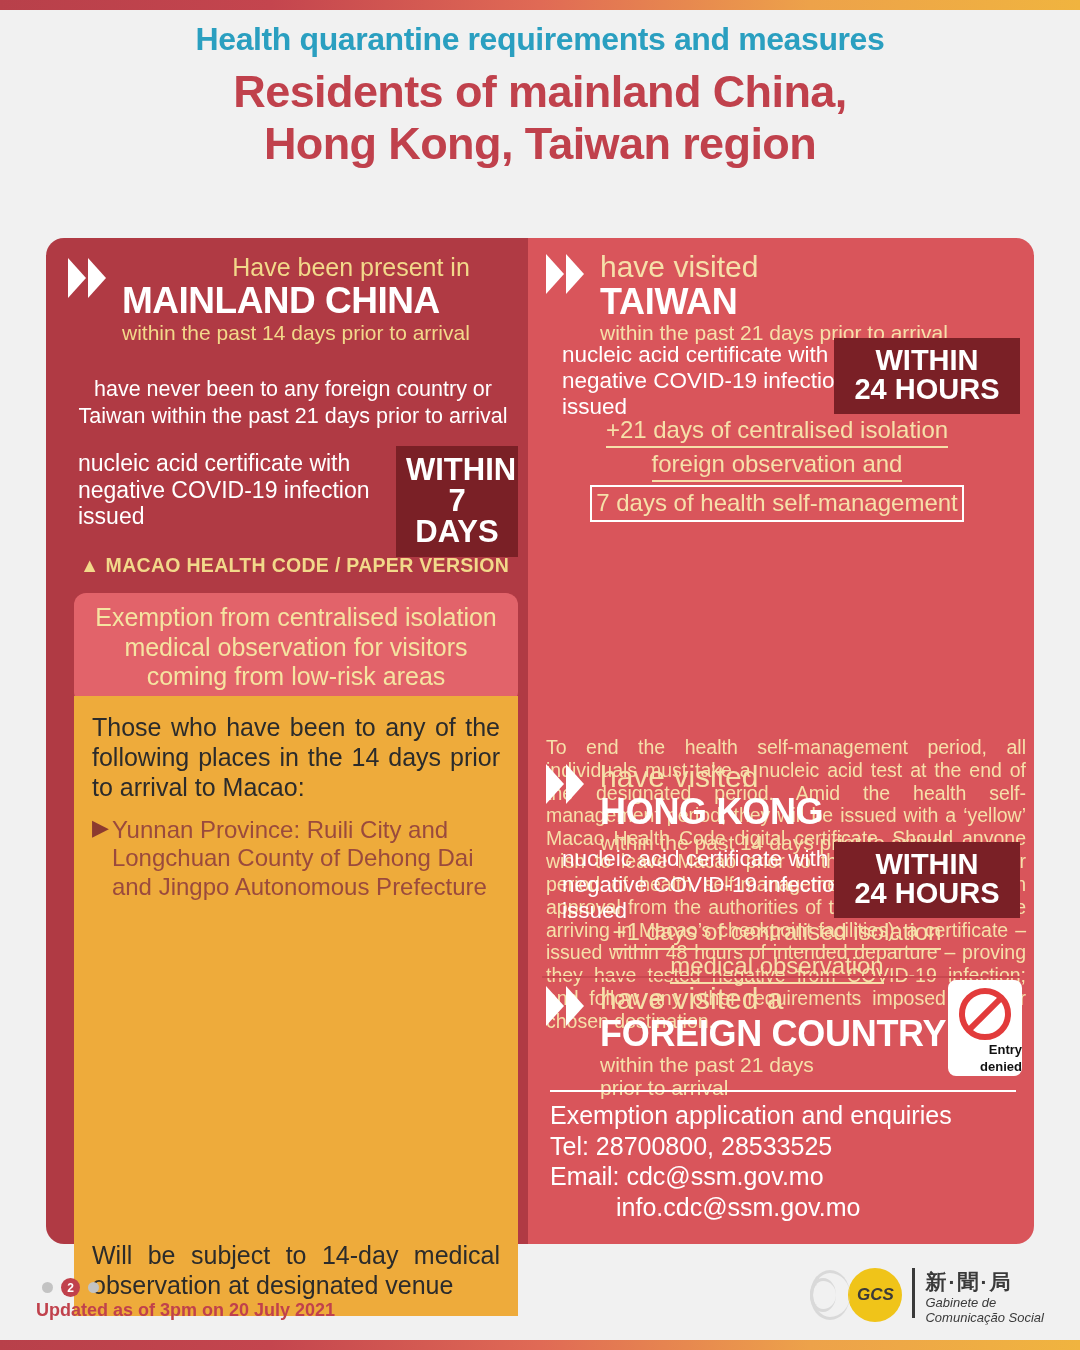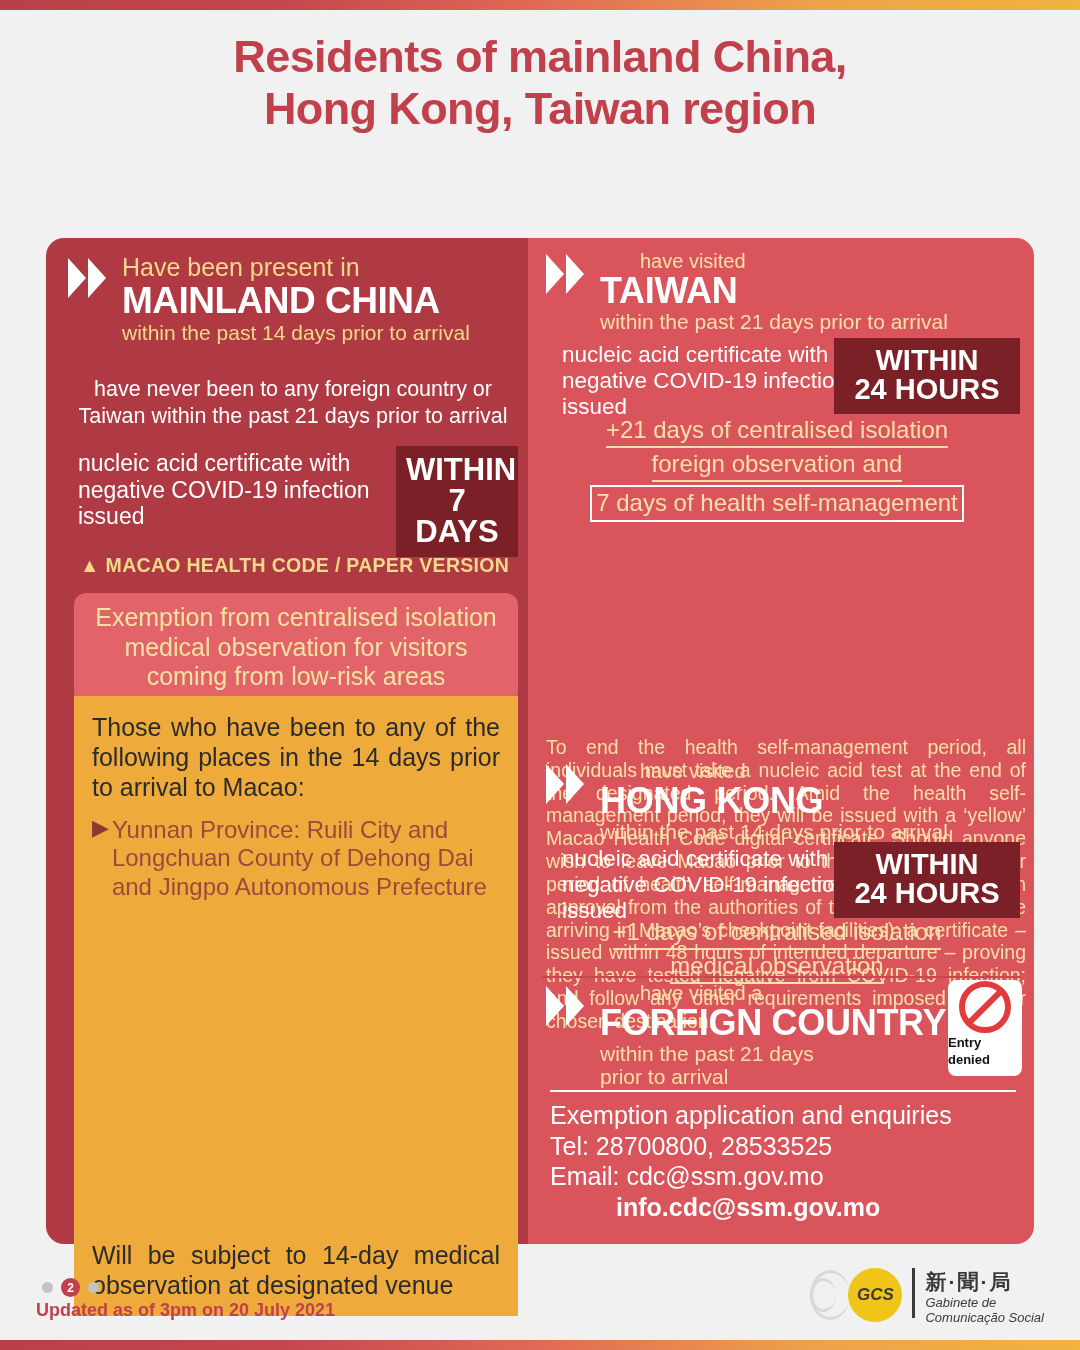--- a/index.html
+++ b/index.html
@@ -43,21 +43,21 @@
 
   
   .chev { display: inline-block; width: 46px; height: 48px; position: relative; flex: none; }
   .chev svg { display:block; }
 
   .row { display: flex; align-items: flex-start; }
 
   
   .l-head { position: absolute; left: 22px; top: 16px; width: 450px; }
   .l-head .txt { margin-left: 8px; }
-  .l-pre { color: #f2d98a; font-size: 25px; line-height: 1.1; }
+  .l-pre { color: #f2d98a; font-size: 25px; line-height: 1.1; text-align: right; }
   .l-big { color: #ffffff; font-weight: bold; font-size: 37px; line-height: 1.08; letter-spacing: -0.5px; margin-top: -1px;}
   .l-sub { color: #f2d98a; font-size: 21px; line-height: 1.15; margin-top: 1px;}
 
   .l-never {
     position: absolute; left: 24px; top: 138px; width: 446px; text-align: center;
     color: #ffffff; font-size: 21.5px; line-height: 1.25;
   }
 
   .l-cert { position: absolute; left: 32px; top: 212px; width: 330px; color: #ffffff; font-size: 23px; line-height: 1.16; }
   .badge-dark {
@@ -83,54 +83,54 @@
     background: #eeab3b; border-radius: 0; padding: 16px 18px;
   }
   .l-orange .ot { color: #2b2b2b; font-size: 25px; line-height: 1.2; text-align: justify; }
   .l-bullet { display: flex; margin-top: 14px; }
   .l-bullet .arrow { color: #8c3a2f; font-size: 22px; line-height: 1.1; margin-right: 3px; }
   .l-bullet .btxt { color: #9a4a3d; font-size: 24px; line-height: 1.18; }
   .l-bottom { position: absolute; left: 18px; bottom: 16px; width: 408px; color: #2b2b2b; font-size: 25px; line-height: 1.2; text-align: justify; }
 
   
   .r-head { position: absolute; width: 470px; }
-  .r-pre { color: #f6e0a9; font-size: 20px; line-height: 1.1; margin-left: 40px; }
+  .r-pre { color: #f6e0a9; font-size: 30px; line-height: 1.1; }
   .r-big { color: #ffffff; font-weight: bold; font-size: 36px; line-height: 1.05; letter-spacing: -0.3px; }
   .r-sub { color: #f6e0a9; font-size: 21px; line-height: 1.12; }
 
   .r-cert { position: absolute; color: #ffffff; font-size: 22.5px; line-height: 1.15; width: 290px; }
   .badge-24 { width: 186px; font-size: 29px; }
 
   .r-plus { position: absolute; color: #f6e0a9; font-size: 24px; line-height: 1.3; text-align: center; width: 470px; }
   .u-line { border-bottom: 2px solid #f6e0a9; display: inline-block; padding-bottom: 1px; }
   .box-line { border: 2px solid #ffffff; display: inline-block; padding: 0 4px 1px; }
 
   .r-para {
     position: absolute; left: 18px; top: 498px; width: 480px;
     color: #f6e0a9; font-size: 19.5px; line-height: 1.17; text-align: justify;
   }
 
   .divider-line { position: absolute; background: #c9484f; height: 2px; }
 
   .entry-denied {
     position: absolute; left: 420px; top: 742px; width: 74px; height: 96px;
-    background: #ffffff; border-radius: 8px; text-align: left; padding-top: 1px;
+    background: #ffffff; border-radius: 8px; text-align: right; padding-top: 8px;
   }
   .entry-denied .circ {
     width: 52px; height: 52px; border-radius: 50%; border: 6px solid #e23b3b;
     margin: 0 auto; position: relative;
   }
   .entry-denied .circ::after {
     content: ""; position: absolute; left: 50%; top: 50%; width: 50px; height: 6px;
     background: #e23b3b; transform: translate(-50%,-50%) rotate(-45deg);
   }
   .entry-denied .lbl { color: #111; font-weight: bold; font-size: 13px; line-height: 1.05; margin-top: 3px; }
 
   .contact { position: absolute; left: 22px; top: 862px; width: 470px; color: #ffffff; font-size: 25px; line-height: 1.22; }
-  .contact .indent { padding-left: 66px; font-weight: bold; }
+  .contact .indent { padding-left: 66px; }
 
   
   .footer-dots { position: absolute; left: 42px; top: 1278px; display: flex; align-items: center; gap: 8px; }
   .dot { width: 11px; height: 11px; border-radius: 50%; background: #c3c3c3; }
   .dot.active { width: 19px; height: 19px; background: #c0414c; color: #fff; font-size: 12px; font-weight: bold; display: flex; align-items: center; justify-content: center; }
   .footer-updated { position: absolute; left: 36px; top: 1300px; color: #c0414c; font-weight: bold; font-size: 18px; }
 
   .logo { position: absolute; right: 36px; top: 1268px; display: flex; }
   .logo .waves { width: 36px; height: 54px; position: relative; margin-right: 2px; }
   .logo .waves span { position: absolute; border: 3px solid #d9d9d9; border-radius: 50%; left: 0; top: 50%; transform: translateY(-50%); }
@@ -142,20 +142,21 @@
   .logo .bar { width: 3px; height: 50px; background: #3a3a3a; margin: 0 10px; }
   .logo .zh { color: #3a3a3a; font-weight: bold; font-size: 21px; letter-spacing: 2px; }
   .logo .pt { color: #3a3a3a; font-style: italic; font-size: 13px; line-height: 1.15; }
 </style>
 </head>
 <body>
 
 <div class="top-bar"></div>
 
 <div class="header">
+  <div class="line1">Health quarantine requirements and measures</div>
   <div class="title1">Residents of mainland China,</div>
   <div class="title2">Hong Kong, Taiwan region</div>
 </div>
 
 <div class="panel-left">
 
   <div class="l-head row">
     <span class="chev">
       <svg width="46" height="48" viewBox="0 0 46 48">
         <polygon points="0,4 18,24 0,44" fill="#ffffff"></polygon>

